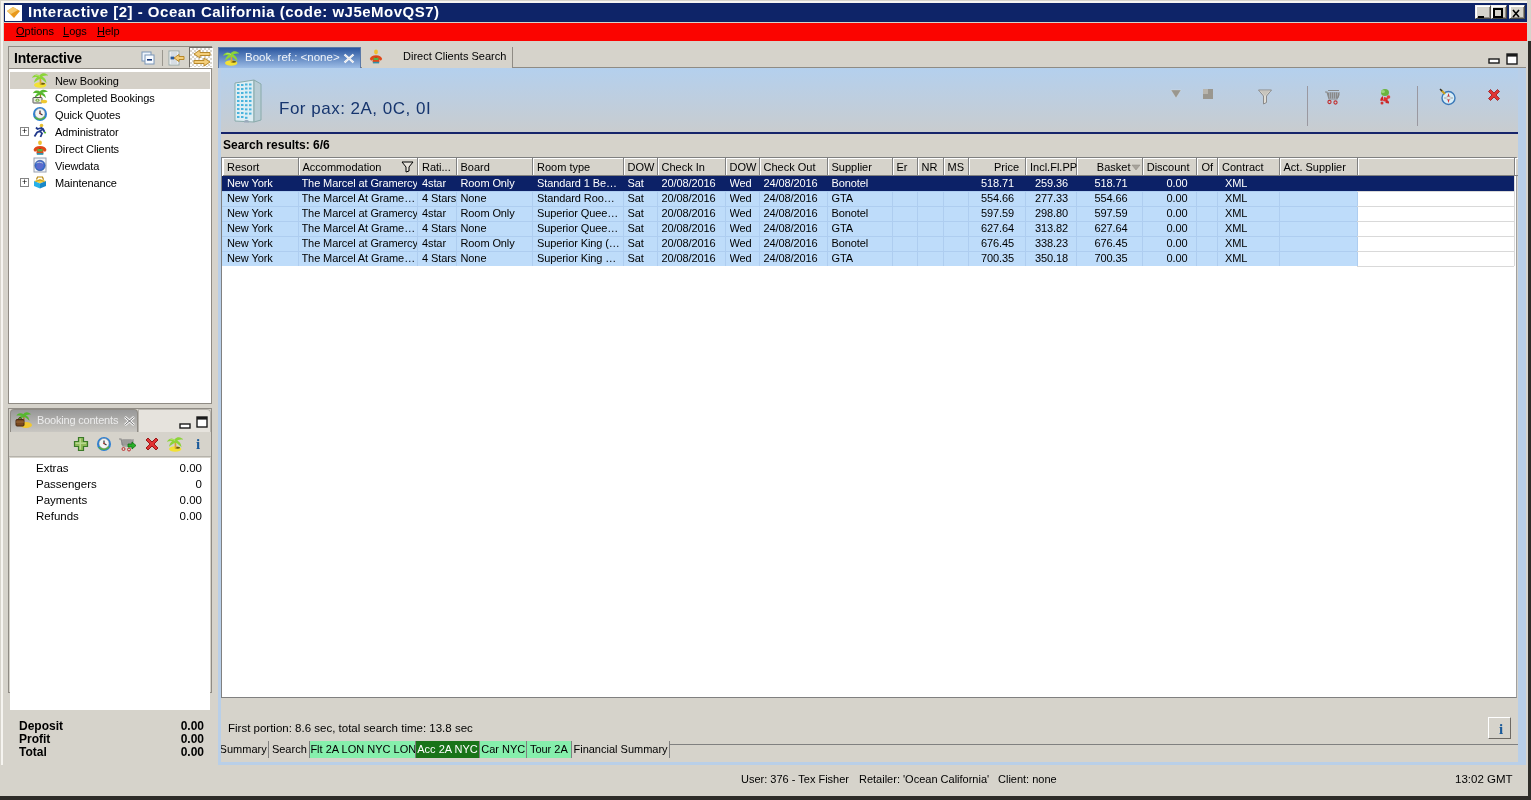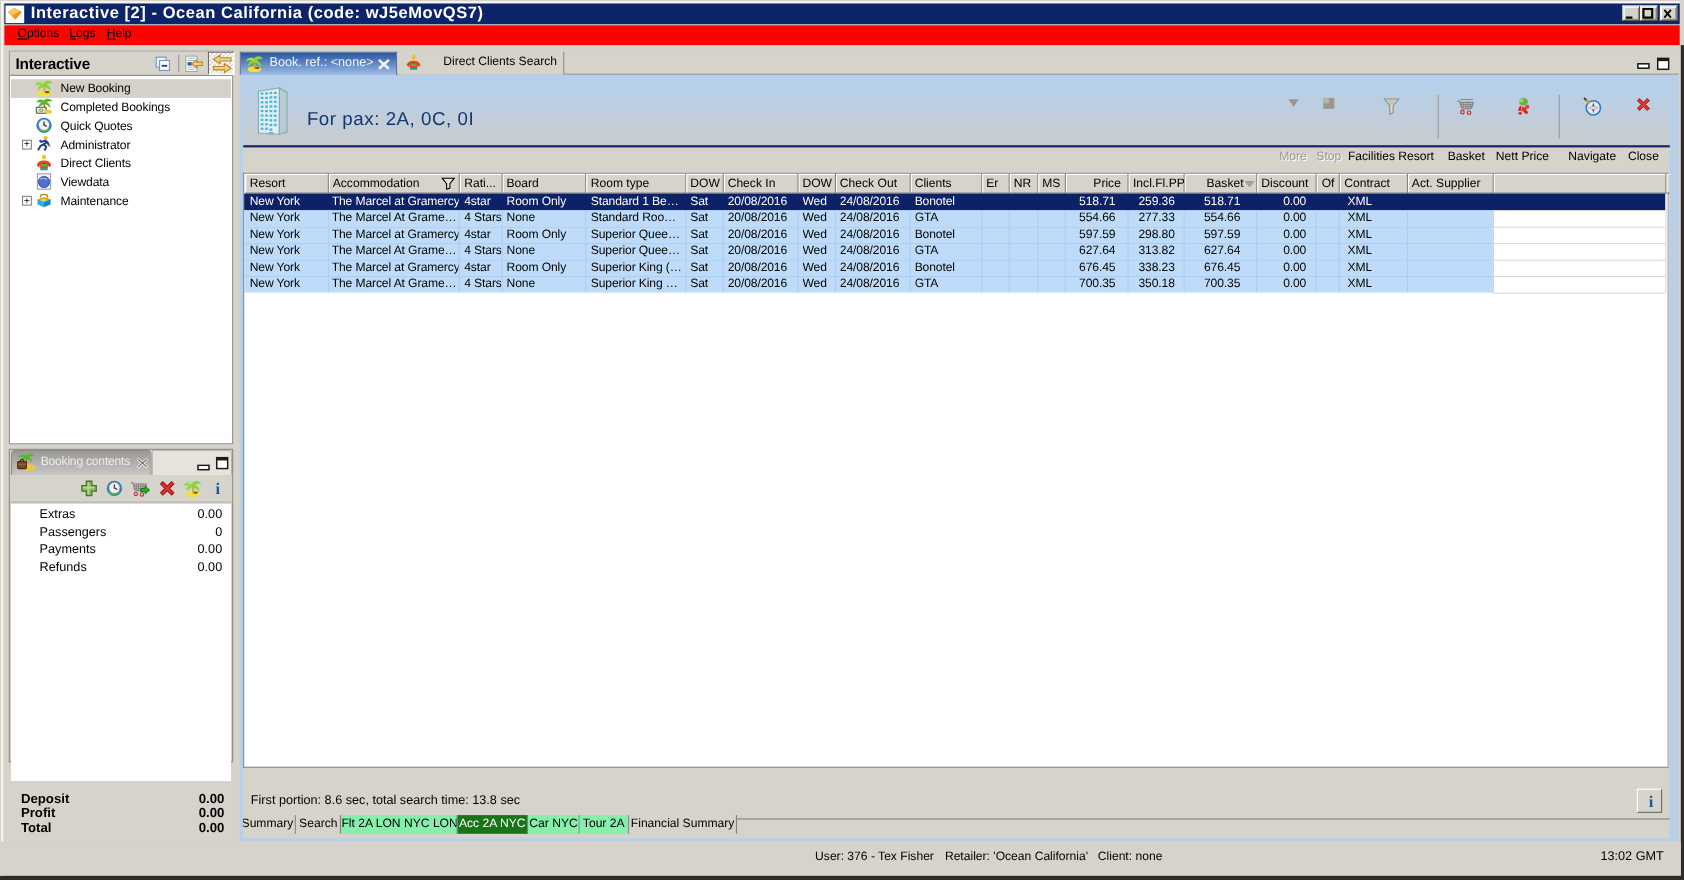--- a/index.html
+++ b/index.html
@@ -408,20 +408,23 @@
 <div class="abs tbtn" style="left:1245px;">
         <span class="ic"><svg width="15" height="14" viewBox="0 0 15 14">
             <path d="M2 3.5 L4 1.5 L7.5 5 L11 1.5 L13 3.5 L9.5 7 L13 10.5 L11 12.5 L7.5 9 L4 12.5 L2 10.5 L5.5 7 Z" fill="#e03434" stroke="#9a1818" stroke-width="0.8"></path>
           </svg></span>
         <span class="cap">Close</span>
       </div>
 <div class="abs tsep" style="left:1086px;"></div>
 <div class="abs tsep" style="left:1196px;"></div>
     <div class="abs" id="headline"></div>
   </div>
+  <div class="abs" id="searchres">
+      <span style="position:absolute;left:2px;top:4px;">Search results: 6/6</span>
+    </div>
   <div class="abs" id="grid">
     <div class="abs hcell" style="left:1px;width:75.5px;">
         <span>Resort</span>
       </div>
 <div class="abs hcell" style="left:76.5px;width:119.5px;">
         <span>Accommodation</span>
         <svg style="position:absolute;right:3px;top:3px" width="13" height="12">
           <path d="M1 1 H12 L8 6 V10 L5 11 V6 Z" fill="#e8e4dc" stroke="#000" stroke-width="1"></path>
         </svg>
       </div>
@@ -440,21 +443,21 @@
 <div class="abs hcell" style="left:435.5px;width:68.0px;">
         <span>Check In</span>
       </div>
 <div class="abs hcell" style="left:503.5px;width:34.0px;">
         <span>DOW</span>
       </div>
 <div class="abs hcell" style="left:537.5px;width:68.0px;">
         <span>Check Out</span>
       </div>
 <div class="abs hcell" style="left:605.5px;width:65.0px;">
-        <span>Clients</span>
+        <span>Supplier</span>
       </div>
 <div class="abs hcell" style="left:670.5px;width:25.0px;">
         <span>Er</span>
       </div>
 <div class="abs hcell" style="left:695.5px;width:26.0px;">
         <span>NR</span>
       </div>
 <div class="abs hcell" style="left:721.5px;width:25.0px;">
         <span>MS</span>
       </div>

